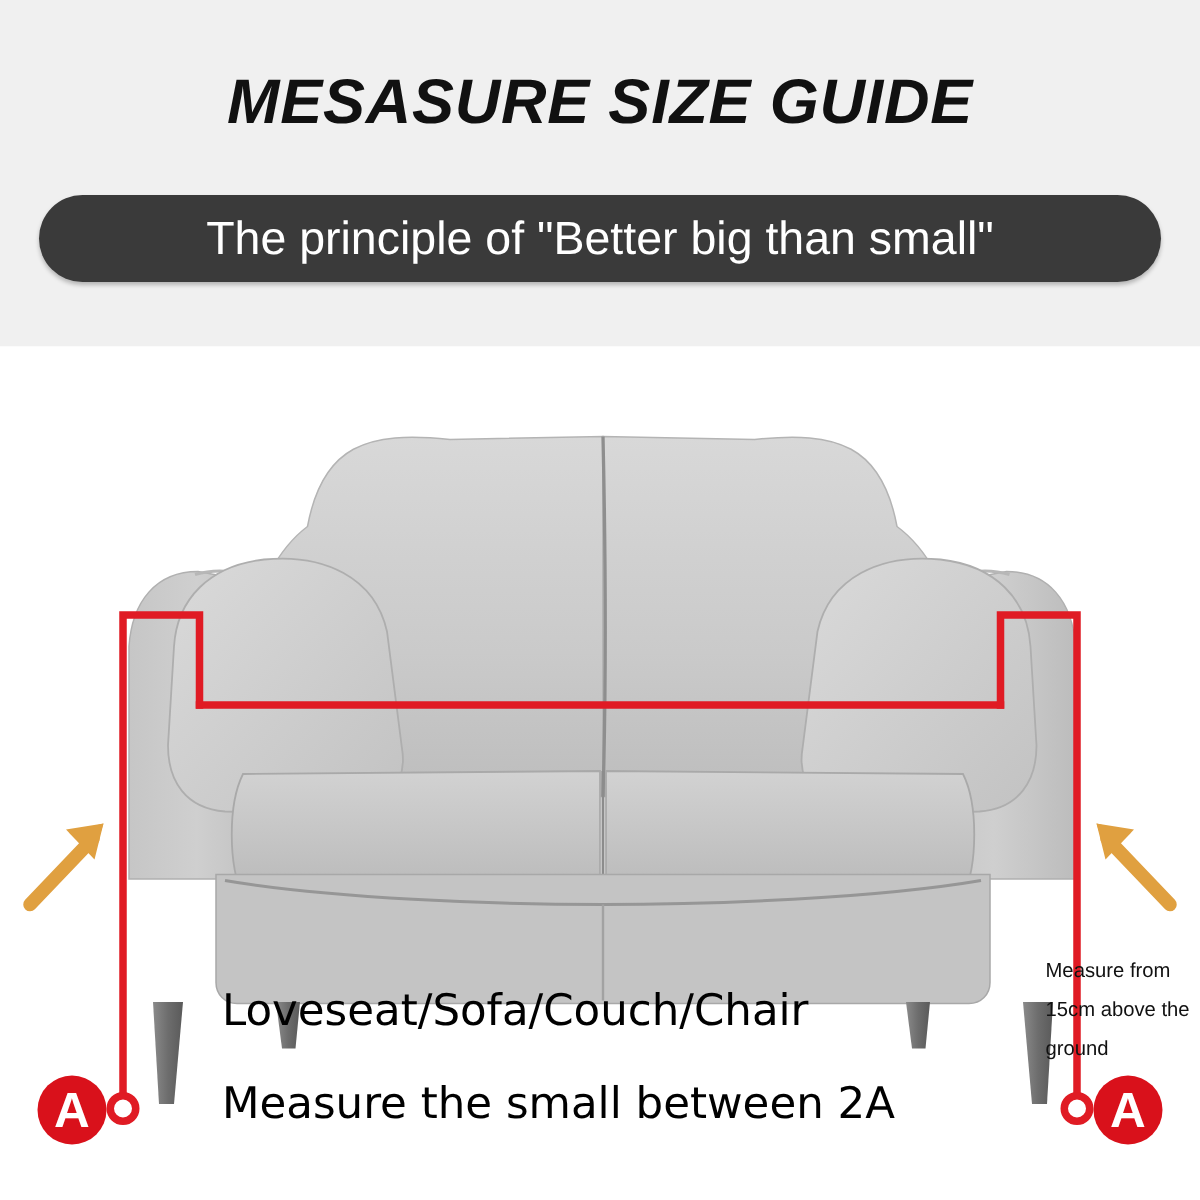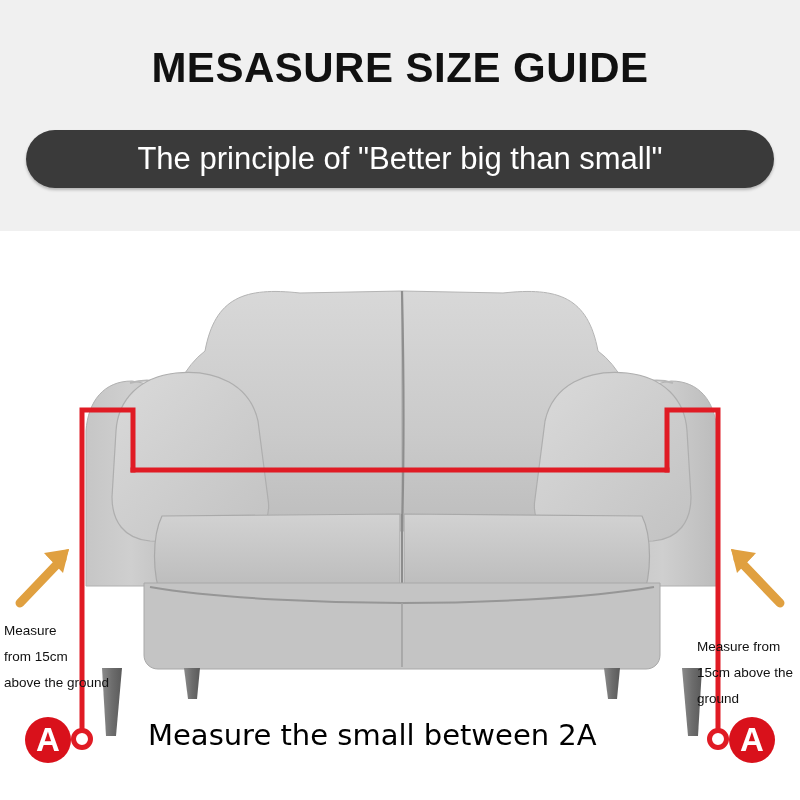--- a/index.html
+++ b/index.html
@@ -35,20 +35,21 @@
     left: 0;
     top: 44px;
     width: 800px;
     text-align: center;
     font-family: "Liberation Sans", sans-serif;
     font-weight: bold;
     font-size: 42px;
     letter-spacing: 0.5px;
     color: #111111;
     white-space: nowrap;
+    font-style: italic;
   }
   .subtitle-pill {
     position: absolute;
     left: 26px;
     top: 130px;
     width: 748px;
     height: 58px;
     background: #3a3a3a;
     border-radius: 29px;
     box-shadow: 0 2px 3px rgba(0,0,0,0.25);
@@ -224,28 +225,24 @@
         <path d="M780,372 L738,328" stroke="#e0a040" stroke-width="9" stroke-linecap="round" fill="none"></path>
         <path d="M731,318 L754,324 L738,340 Z" fill="#e0a040"></path>
         <path d="M731,318 L756,322 L737,342 Z" fill="#e0a040"></path>
       </g>
     </svg>
 
     <div class="marker marker-left">A</div>
     <div class="marker marker-right">A</div>
   </div>
 
-  <div class="side-caption caption-left">
-    <div>Measure</div>
-    <div>from 15cm</div>
-    <div>above the ground</div>
-  </div>
 
   <div class="side-caption caption-right">
     <div>Measure from</div>
     <div>15cm above the</div>
     <div>ground</div>
   </div>
 
+  <div class="main-caption caption-line-1">Loveseat/Sofa/Couch/Chair</div>
 
   <div class="main-caption caption-line-2">Measure the small between 2A</div>
 
 </div>
 
 </body></html>

